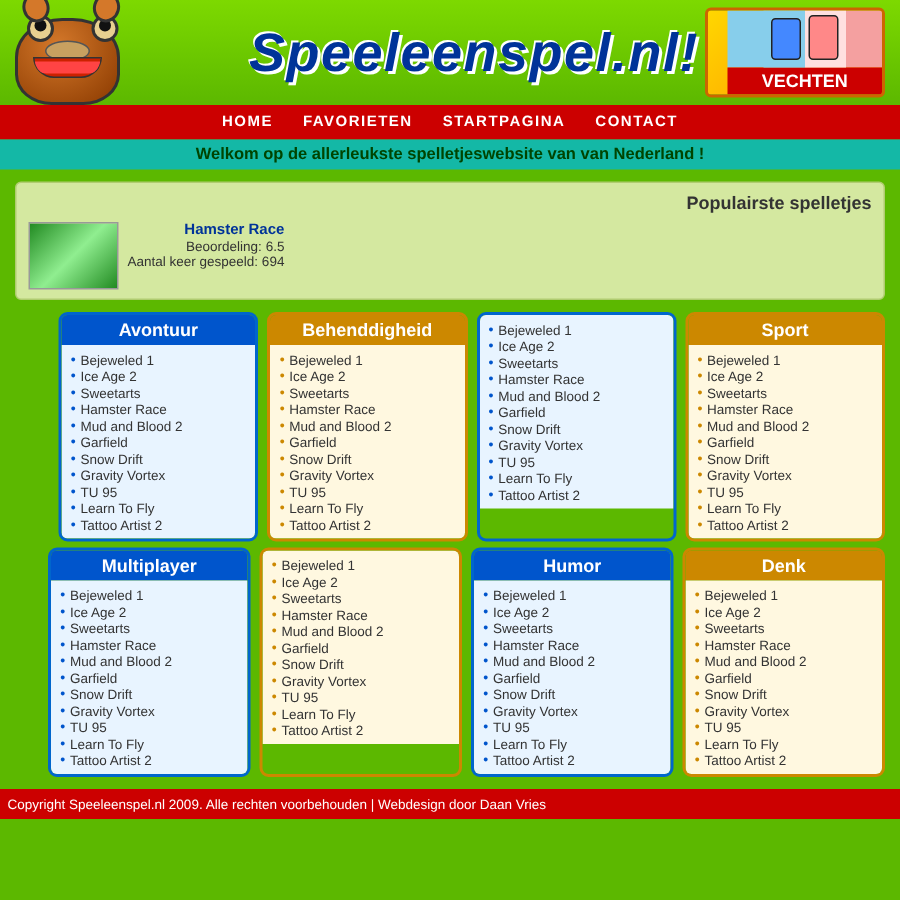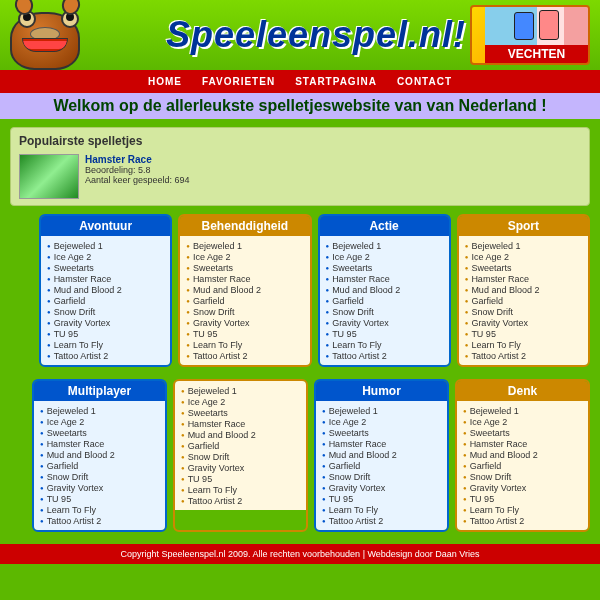--- a/index.html
+++ b/index.html
@@ -92,35 +92,36 @@
     #nav a {
       color: #fff;
       font-weight: bold;
       font-size: 10px;
       text-decoration: none;
       letter-spacing: 1px;
     }
 
     
     #welcome {
-      background: #c4b5fd;
+      background: #14b8a6;
       text-align: center;
       padding: 4px;
       color: #004400;
-      font-size: 16px;
+      font-size: 11px;
       font-weight: bold;
     }
 
     
     #popular {
       margin: 8px 10px;
       background: #d4e8a0;
       border: 1px solid #b0cc70;
       border-radius: 4px;
       padding: 6px 8px;
+      text-align: right;
     }
     #popular h3 {
       font-size: 12px;
       color: #333;
       margin-bottom: 6px;
       font-weight: bold;
     }
     .popular-items {
       display: flex;
       gap: 10px;
@@ -195,31 +196,30 @@
       content: '●';
       color: #0055cc;
       font-size: 6px;
     }
     .cat-box.yellow .cat-body ul li::before {
       color: #cc8800;
     }
 
     
     #categories2 {
-      margin: 12px 10px;
+      margin: 0 10px;
       display: grid;
       grid-template-columns: repeat(4, 1fr);
       gap: 6px;
       padding-left: 22px;
     }
 
     
     #footer {
       background: #cc0000;
-      text-align: center;
       padding: 5px;
       color: #fff;
       font-size: 9px;
       margin-top: 8px;
     }
   </style>
 </head>
 <body>
 
 <div id="header">
@@ -278,21 +278,21 @@
 <div id="popular">
   <h3>Populairste spelletjes</h3>
   <div class="popular-items">
 
     <div class="popular-item">
       <div class="popular-thumb game1"></div>
       <div class="popular-info">
         <div class="game-title">Hamster Race</div>
         <div>
           <span>Beoordeling:</span>
-          <span>5.8</span>
+          <span>6.5</span>
         </div>
         <div>
           <span>Aantal keer gespeeld:</span>
           <span>694</span>
         </div>
       </div>
     </div>
 
 
   </div>
@@ -336,23 +336,20 @@
           <li style="">Snow Drift</li>
           <li style="">Gravity Vortex</li>
           <li style="">TU 95</li>
           <li style="">Learn To Fly</li>
           <li style="">Tattoo Artist 2</li>
         </ul>
     </div>
   </div>
 
   <div class="cat-box">
-    <div class="cat-header blue-h">
-      <span>Actie</span>
-    </div>
     <div class="cat-body">
       <ul id="cat-list-actie">
           <li>Bejeweled 1</li>
           <li>Ice Age 2</li>
           <li>Sweetarts</li>
           <li>Hamster Race</li>
           <li>Mud and Blood 2</li>
           <li>Garfield</li>
           <li>Snow Drift</li>
           <li>Gravity Vortex</li>

